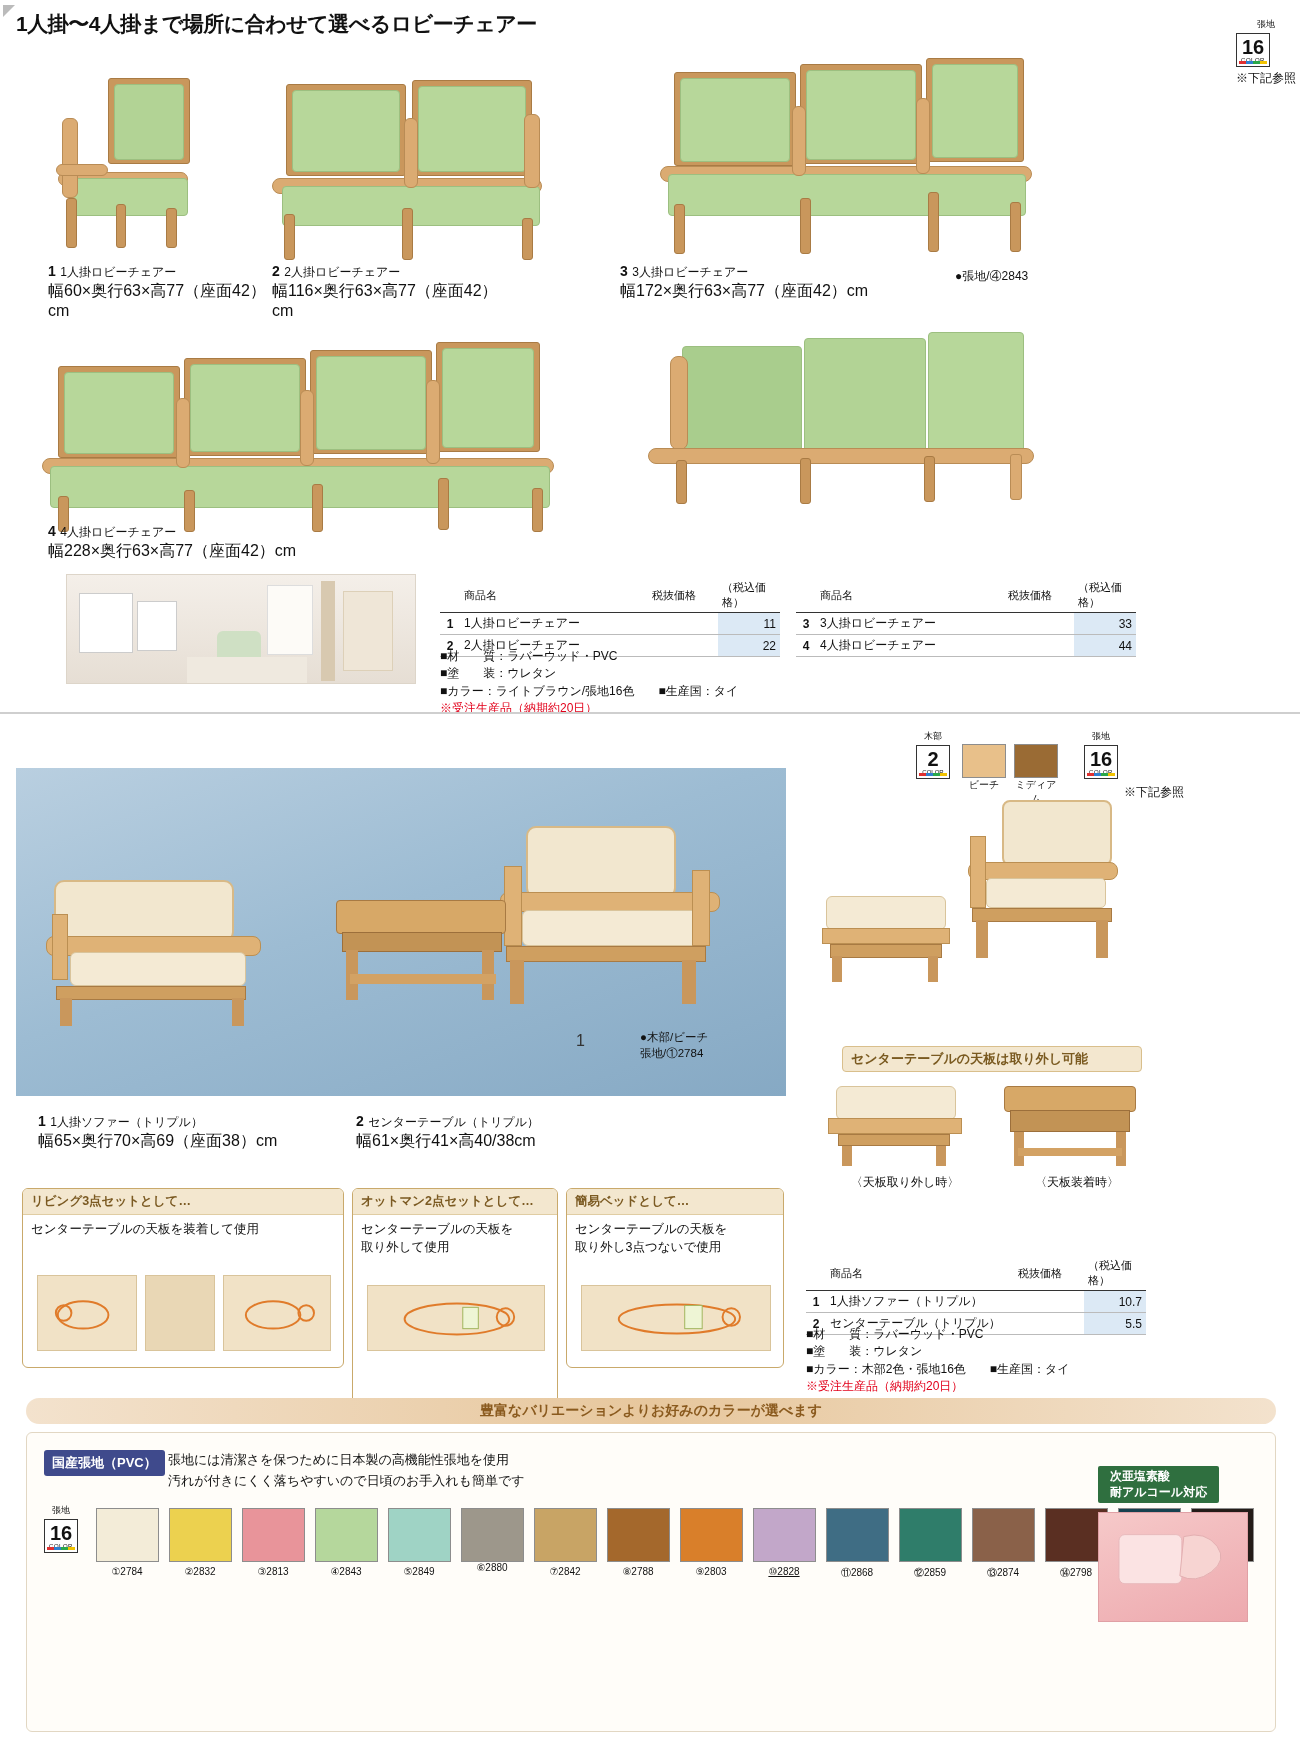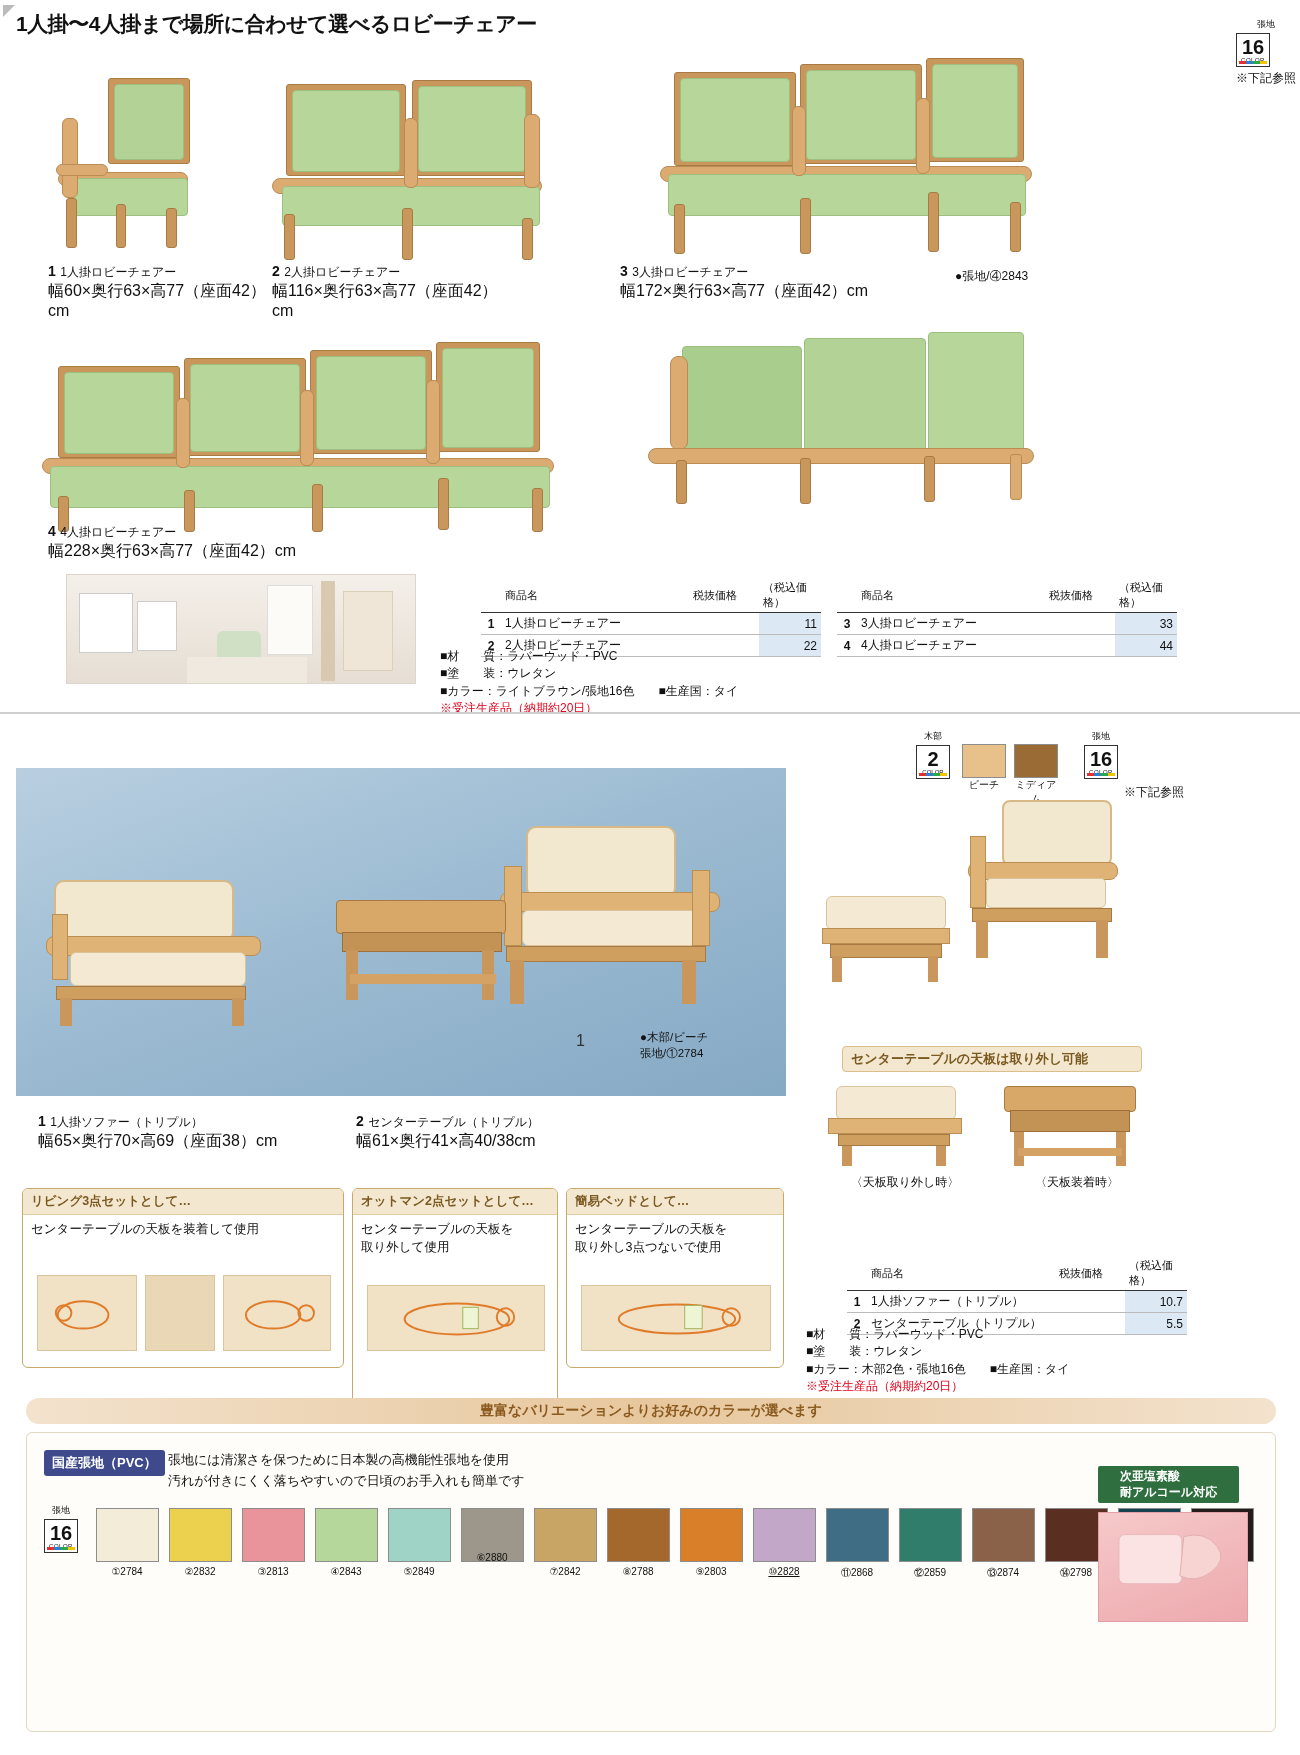--- a/index.html
+++ b/index.html
@@ -42,21 +42,21 @@
   .seat-back { position:absolute; background:#b7d79a; border:1px solid #9cbf80; border-radius:4px; }
   .seat-pad  { position:absolute; background:#b7d79a; border:1px solid #9cbf80; border-radius:4px; }
   .wood      { position:absolute; background:#c9975c; border:1px solid #a97b44; border-radius:3px; }
   .wood-lt   { position:absolute; background:#dbab72; border:1px solid #b98c55; border-radius:3px; }
 
   .cap-num { font-weight:bold; font-size:14px; }
   .cap-txt { font-size:12px; }
   .cap-dim { font-size:16px; }
 
   
-  table.price { border-collapse:collapse; font-size:12px; width:100%;margin-left:41px; }
+  table.price { border-collapse:collapse; font-size:12px; width:100%; }
   table.price th, table.price td { padding:2px 4px; }
   table.price thead th { font-weight:normal; font-size:11px; text-align:left; border-bottom:1px solid #333; }
   table.price tbody td { border-bottom:1px solid #bbb; }
   td.num { width:20px; text-align:center; font-weight:bold; }
   td.val { width:62px; text-align:right; background:#dce9f5; }
   th.val { text-align:right; }
   th.valx { text-align:right; }
 
   .spec { font-size:12px; line-height:1.45; }
   .spec .red { color:#e2001a; }
@@ -88,21 +88,21 @@
   .sw { position:absolute; width:63px; height:54px; border:1px solid #8d8d8d; }
   .sw-lbl { position:absolute; font-size:10px; width:68px; text-align:center; }
 
   .kokusan {
     position:absolute; background:#3f4a8c; color:#fff; font-size:13px; font-weight:bold;
     padding:4px 8px; border-radius:3px;
   }
 
   .alcohol {
     position:absolute; background:#2f6f3f; color:#fff; font-size:12px; font-weight:bold;
-    padding:3px 22px; line-height:1.3; border-radius:2px;
+    padding:3px 12px; line-height:1.3; border-radius:2px;
   }
 
   .woodbadge { width:34px; height:34px; border:1px solid #333; background:#fff; text-align:center; position:relative; }
   .woodbadge .n { font-size:20px; font-weight:bold; display:block; padding-top:3px; line-height:1; }
   .woodbadge .c { font-size:6px; display:block; }
   .woodbadge .bar { position:absolute; left:2px; right:2px; bottom:2px; height:3px;
     background:linear-gradient(90deg,#e03030 0 25%,#2f7fd0 25% 50%,#2aa84a 50% 75%,#f2c300 75% 100%); }
 
   .woodchip { width:44px; height:34px; border:1px solid #8d8d8d; }
   .chip-lbl { font-size:10px; text-align:center; width:48px; }
@@ -520,21 +520,21 @@
       <div class="sw-lbl" style="left: -3px; top: 58px;">①2784</div>
       <div class="sw" style="left: 73px; top: 0px; background: rgb(236, 209, 79);"></div>
       <div class="sw-lbl" style="left: 70px; top: 58px;">②2832</div>
       <div class="sw" style="left: 146px; top: 0px; background: rgb(232, 148, 154);"></div>
       <div class="sw-lbl" style="left: 143px; top: 58px;">③2813</div>
       <div class="sw" style="left: 219px; top: 0px; background: rgb(181, 215, 156);"></div>
       <div class="sw-lbl" style="left: 216px; top: 58px;">④2843</div>
       <div class="sw" style="left: 292px; top: 0px; background: rgb(159, 211, 197);"></div>
       <div class="sw-lbl" style="left: 289px; top: 58px;">⑤2849</div>
       <div class="sw" style="left: 365px; top: 0px; background: rgb(157, 151, 139);"></div>
-      <div class="sw-lbl" style="left: 362px; top: 44px;">⑥2880</div>
+      <div class="sw-lbl" style="left: 362px; top: 54px;">⑥2880</div>
       <div class="sw" style="left: 438px; top: 0px; background: rgb(200, 164, 101);"></div>
       <div class="sw-lbl" style="left: 435px; top: 58px;">⑦2842</div>
       <div class="sw" style="left: 511px; top: 0px; background: rgb(164, 104, 44);"></div>
       <div class="sw-lbl" style="left: 508px; top: 58px;">⑧2788</div>
       <div class="sw" style="left: 584px; top: 0px; background: rgb(217, 127, 42);"></div>
       <div class="sw-lbl" style="left: 581px; top: 58px;">⑨2803</div>
       <div class="sw" style="left: 657px; top: 0px; background: rgb(194, 167, 201);"></div>
       <div class="sw-lbl" style="left: 654px; top: 58px; text-decoration: underline;">⑩2828</div>
       <div class="sw" style="left: 730px; top: 0px; background: rgb(63, 109, 132);"></div>
       <div class="sw-lbl" style="left: 727px; top: 58px;">⑪2868</div>

